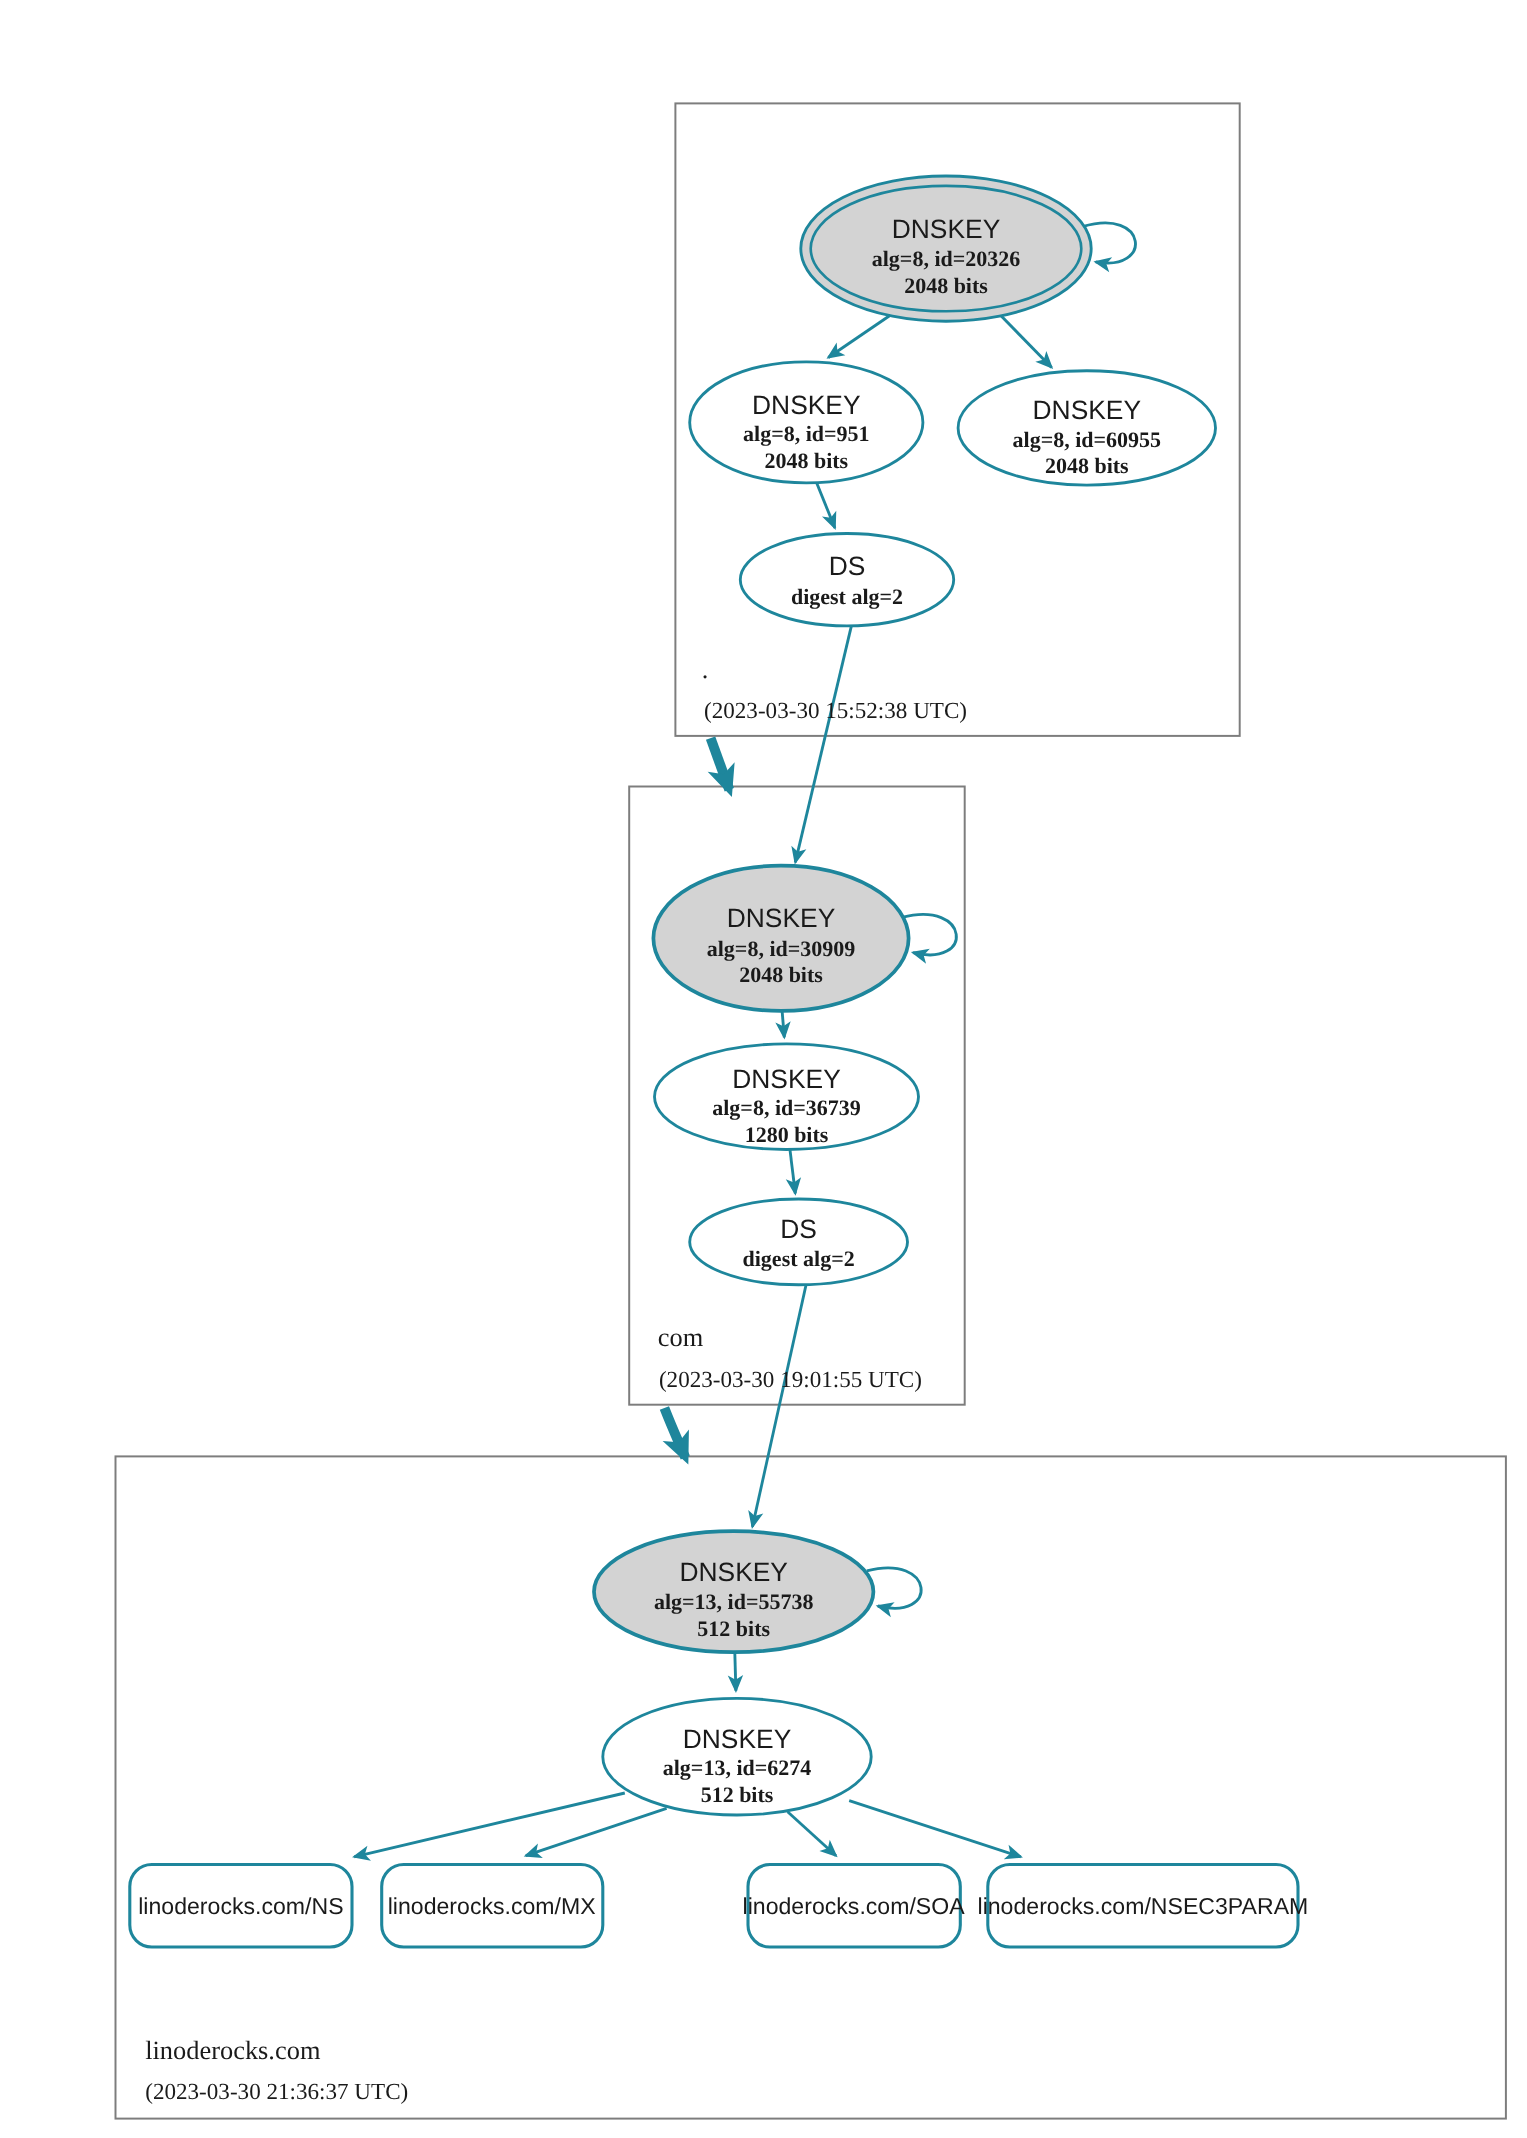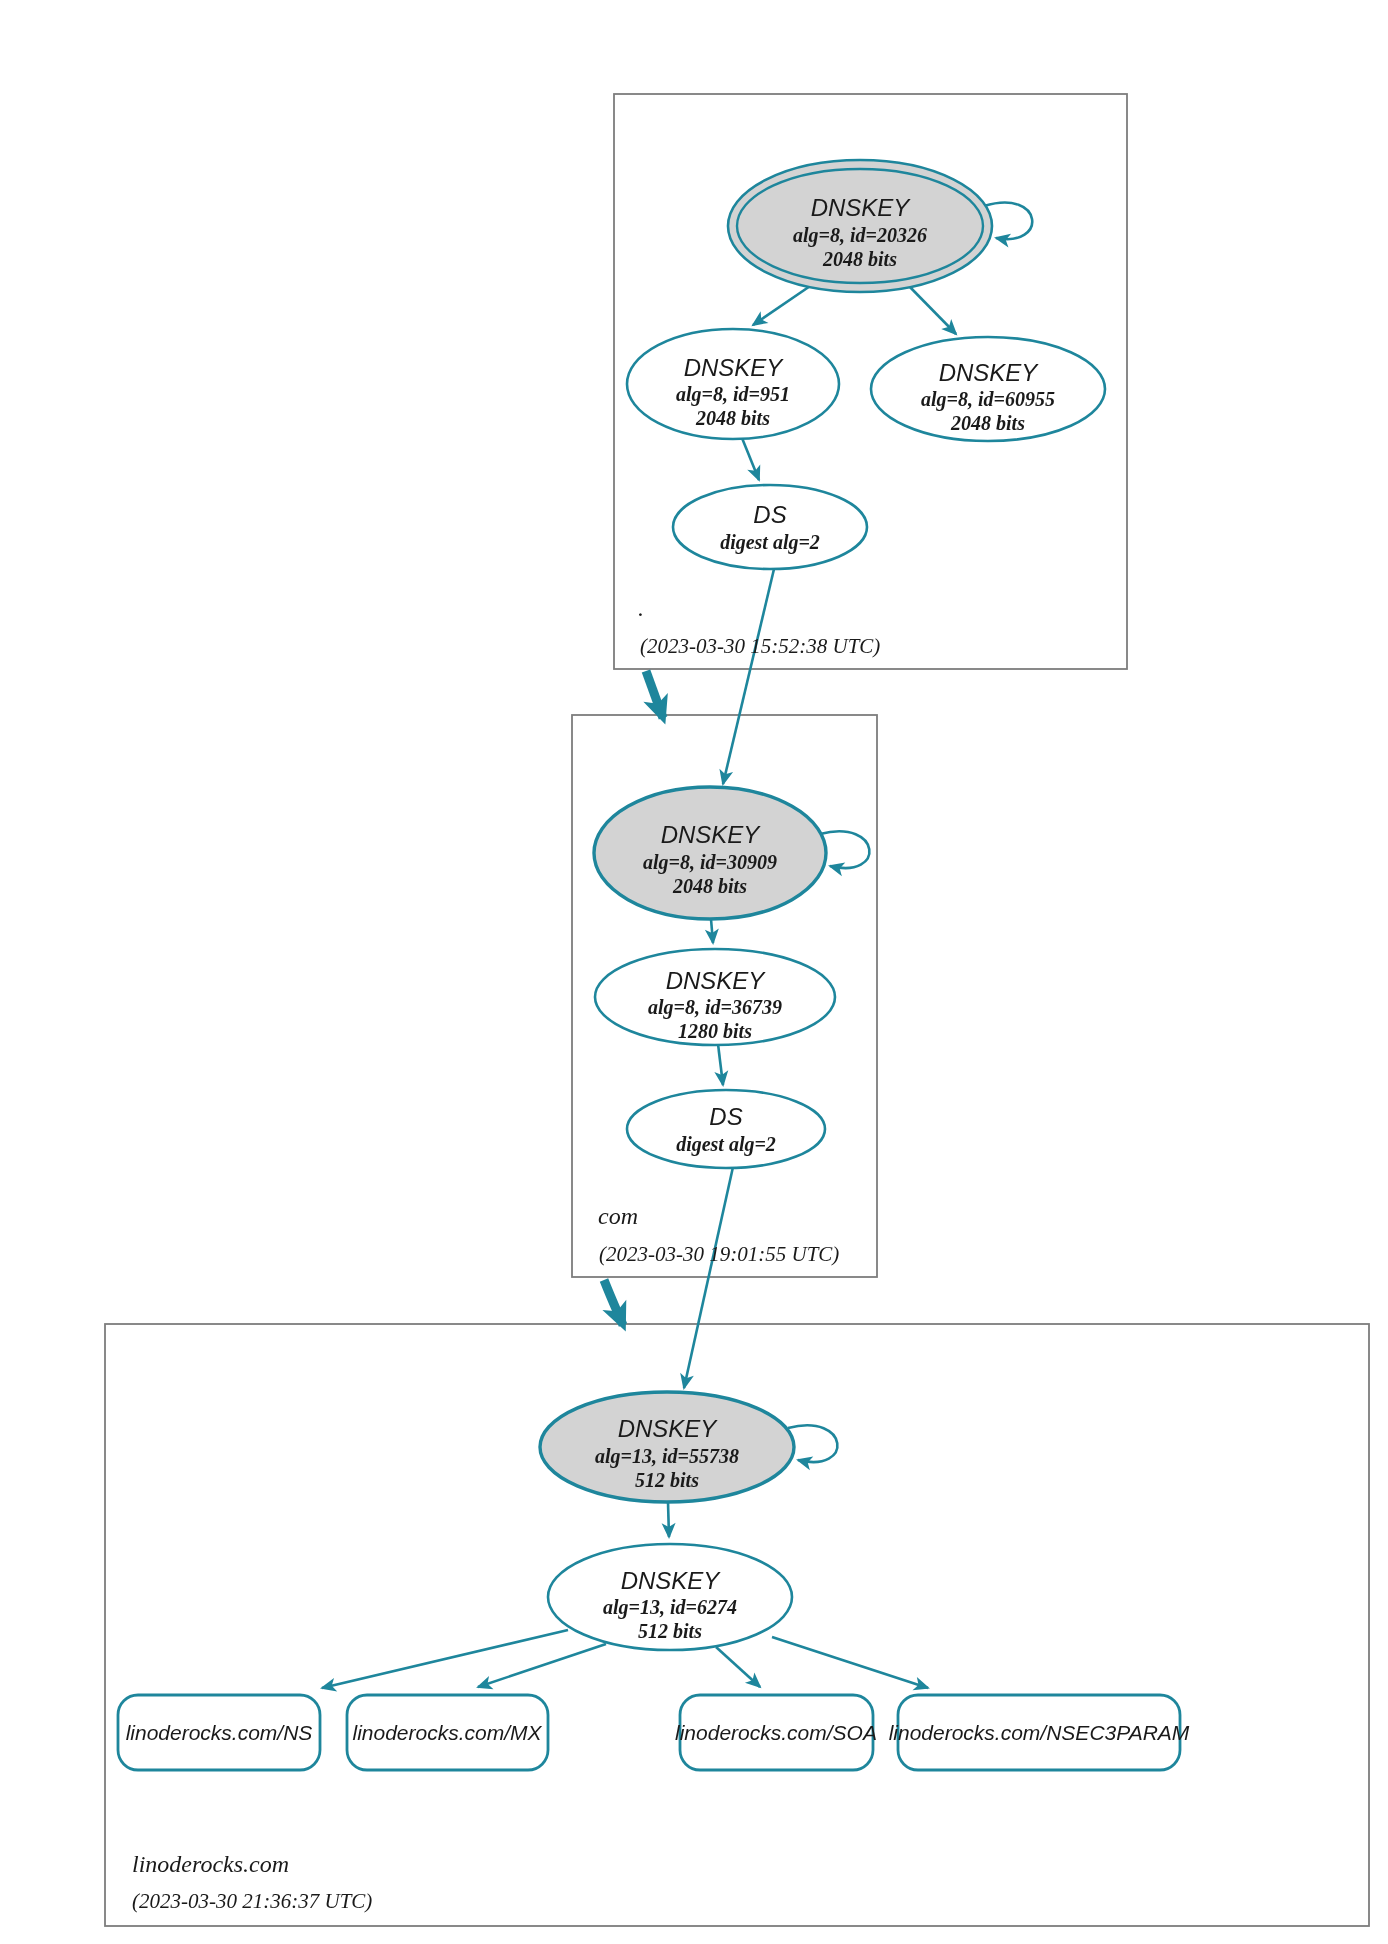--- a/index.html
+++ b/index.html
@@ -1,16 +1,16 @@
 <!DOCTYPE html>
 <html><head>
 <meta charset="utf-8">
 <style>
   html,body{margin:0;padding:0;background:#ffffff;}
-  .page{position:relative;width:1176px;height:1944px;background:#fff;font-family:"Liberation Sans",sans-serif;font-style:italic;}
+  .page{position:relative;width:1176px;height:1944px;background:#fff;font-family:"Liberation Sans",sans-serif;}
   svg{display:block;}
   .zone-box{fill:none;stroke:#7d7d7d;stroke-width:1.8;}
   .edge{stroke:#1e869c;stroke-width:2.6;fill:none;}
   .edge-thick{stroke:#1e869c;stroke-width:9;fill:none;}
   .node-ell{fill:#ffffff;stroke:#1e869c;stroke-width:2.6;}
   .node-ell.ksk{fill:#d3d3d3;}
   .node-ell.thick{stroke-width:3.4;}
   .record-box{fill:#ffffff;stroke:#1e869c;stroke-width:2.8;}
   .node-title{font-family:"Liberation Sans",sans-serif;font-size:24px;fill:#1a1a1a;text-anchor:middle;}
   .node-meta{font-family:"Liberation Serif",serif;font-size:20px;font-weight:bold;fill:#1a1a1a;text-anchor:middle;}

